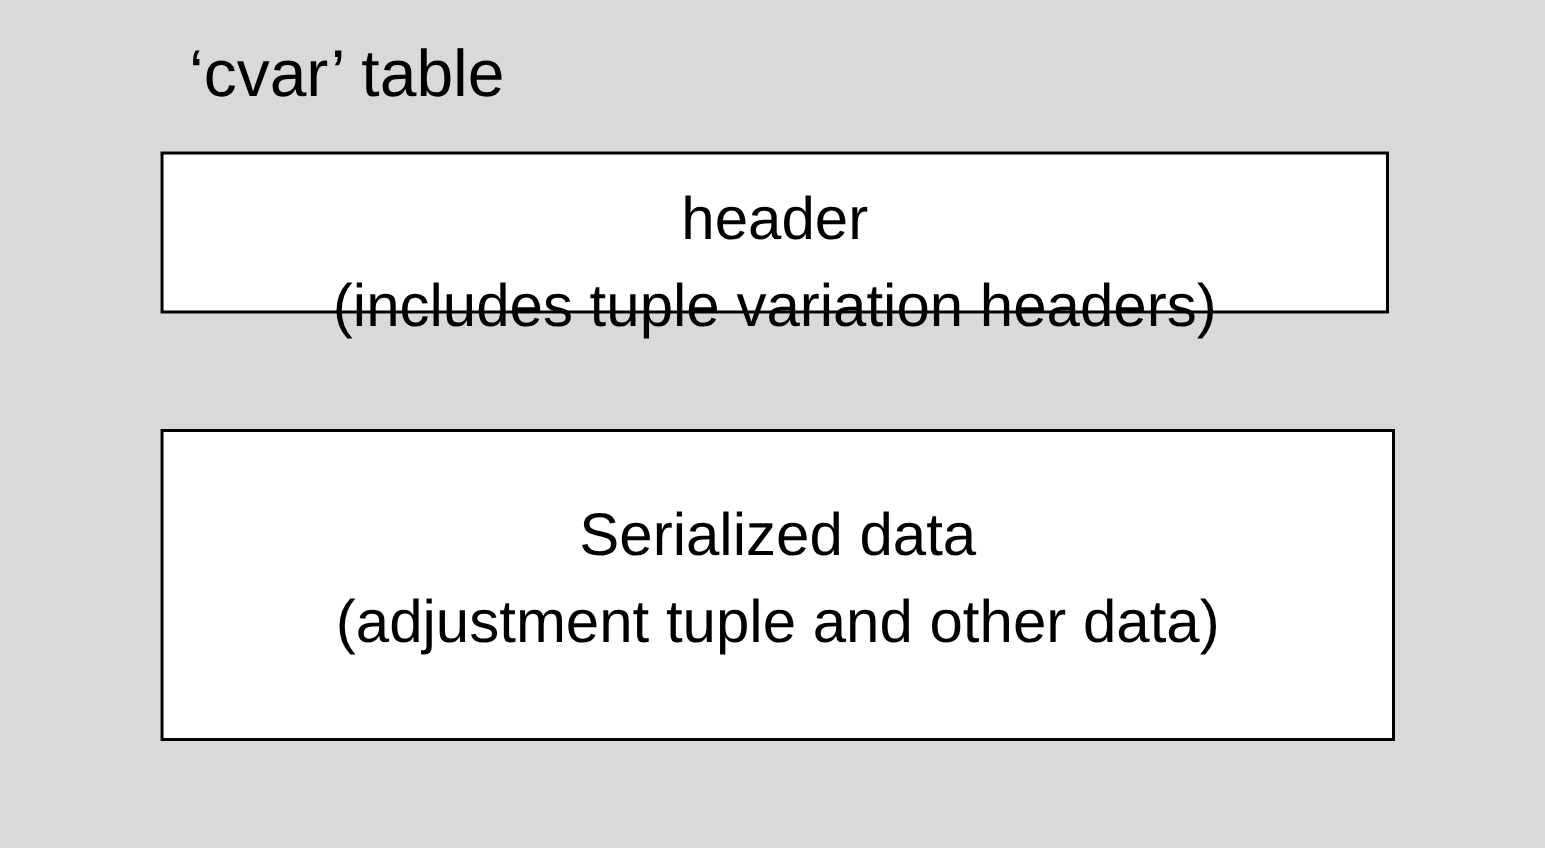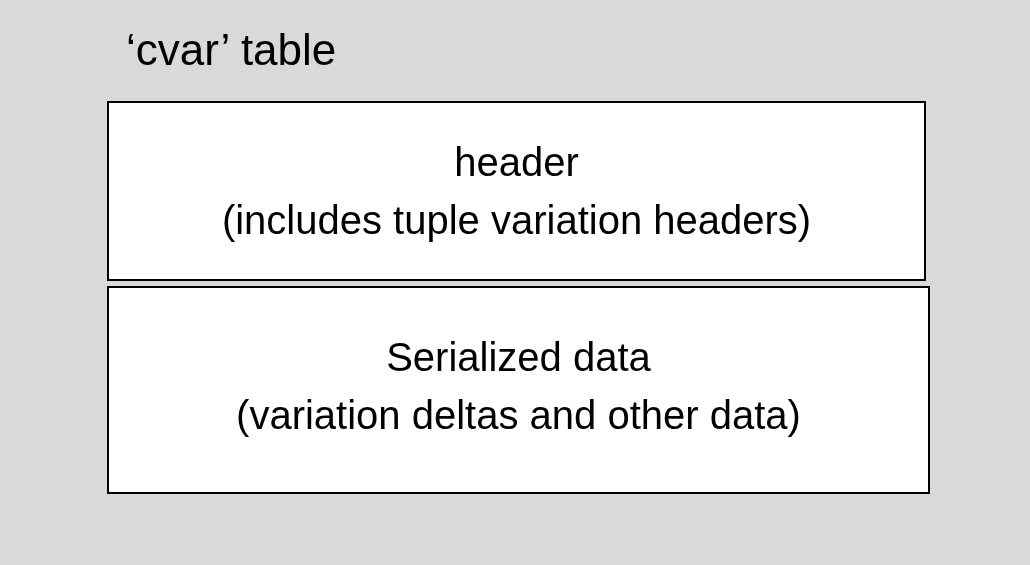--- a/index.html
+++ b/index.html
@@ -36,22 +36,22 @@
     background: #ffffff;
     border: 2px solid #000000;
     text-align: center;
     font-size: 40px;
     line-height: 58px;
     color: #000000;
   }
   .box-header {
     top: 101px;
     width: 819px;
-    height: 180px;
-    padding-top: 30px;
+    height: 108px;
+    padding-top: 14px;
     text-align: center;
   }
   .box-serialized {
     top: 286px;
     width: 823px;
     height: 208px;
     padding-top: 40px;
   }
   .box-line {
     display: block;
@@ -65,16 +65,16 @@
 
   <div class="diagram-title">‘cvar’ table</div>
 
   <div class="box box-header">
     <span class="box-line">header</span>
     <span class="box-line">(includes tuple variation headers)</span>
   </div>
 
   <div class="box box-serialized">
     <span class="box-line">Serialized data</span>
-    <span class="box-line">(variation deltas and other data)</span>
+    <span class="box-line">(adjustment tuple and other data)</span>
   </div>
 
 </div>
 
 </body></html>

